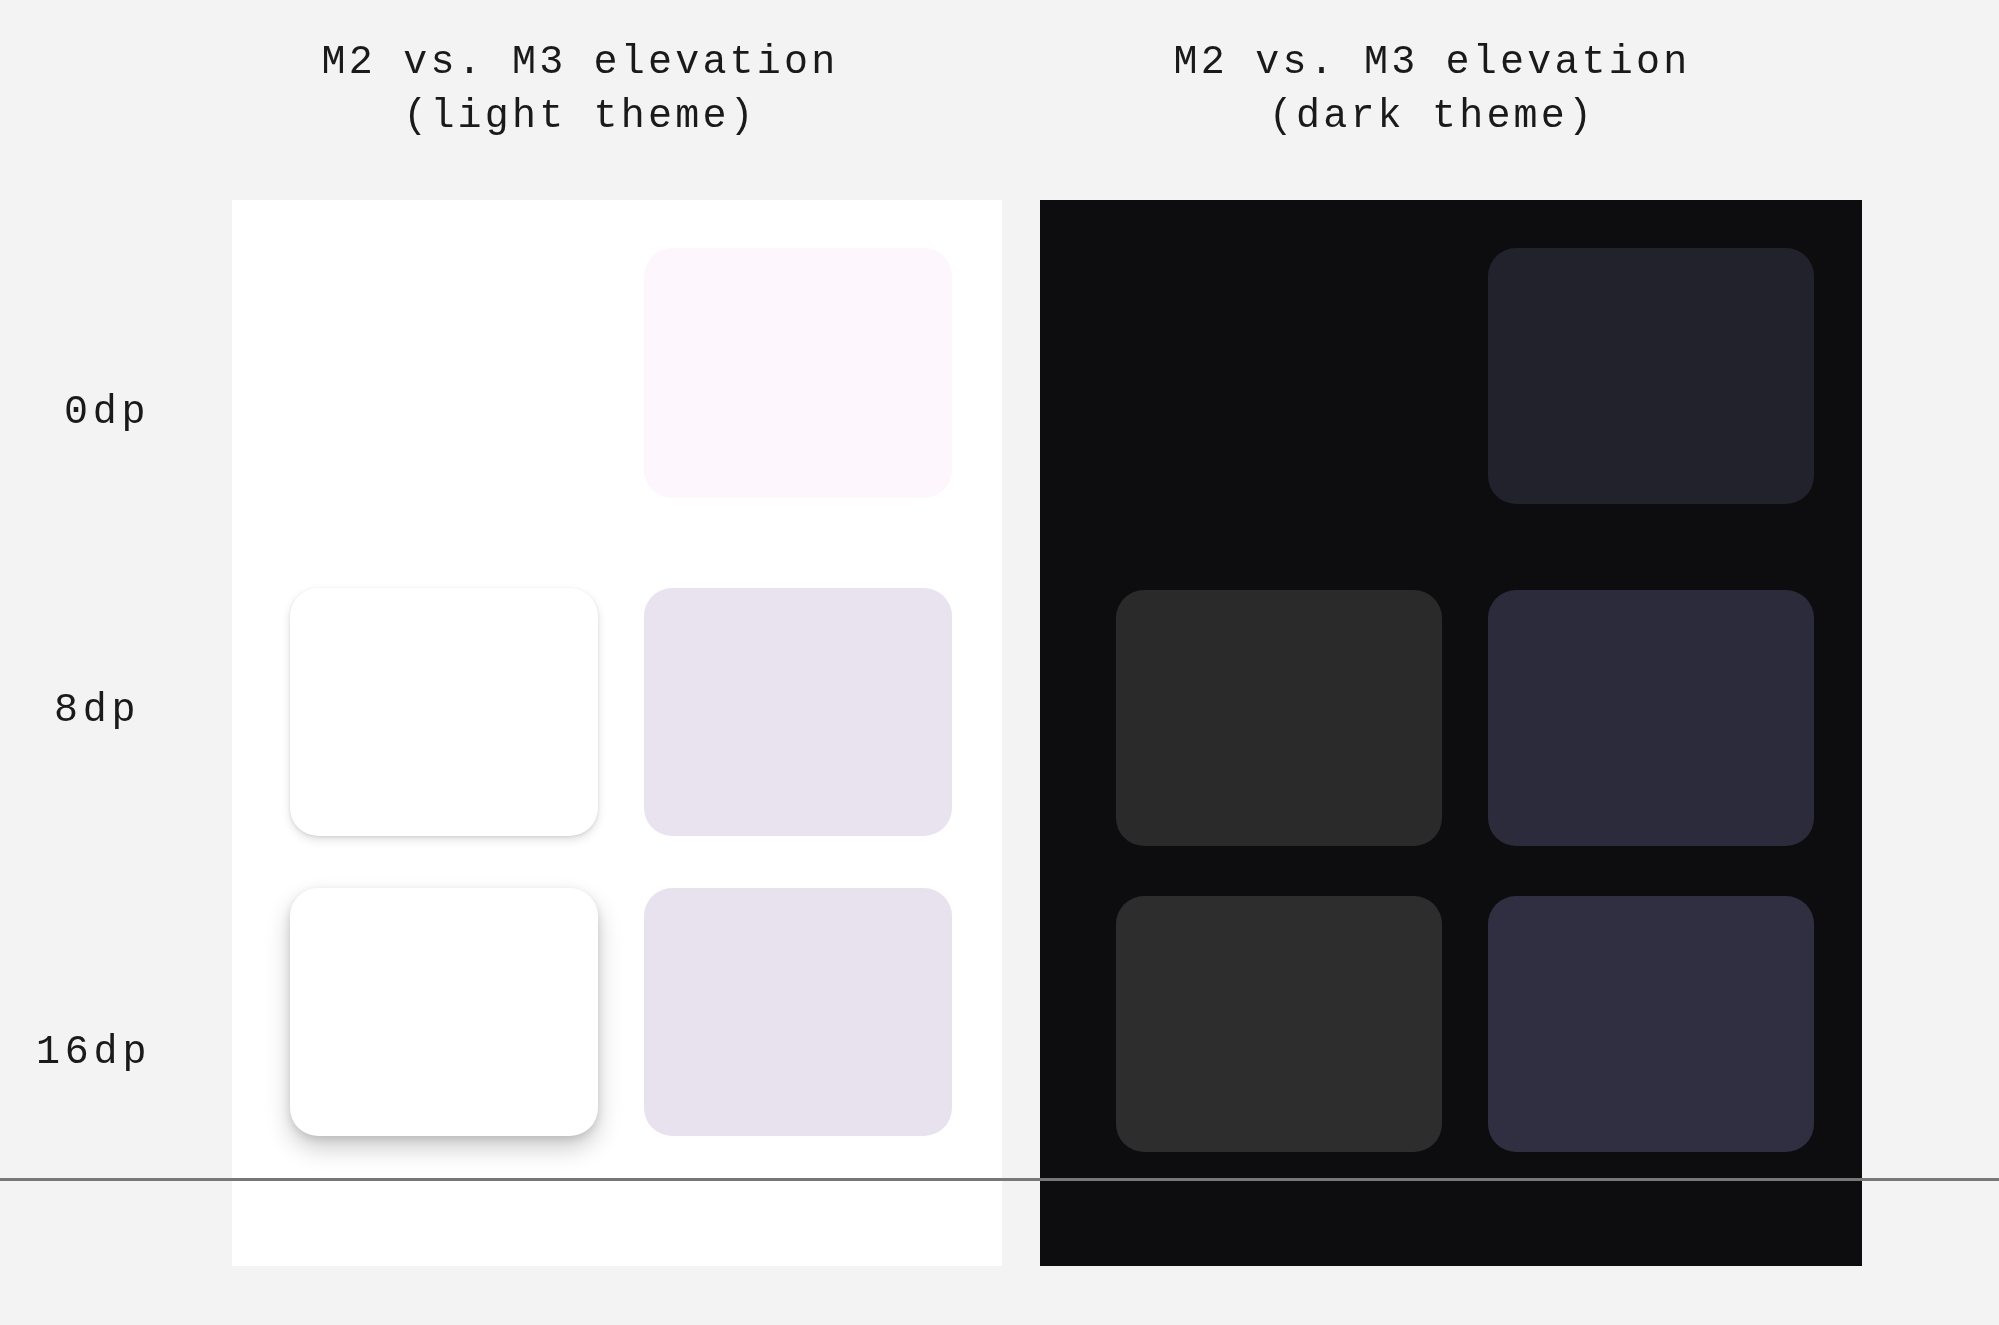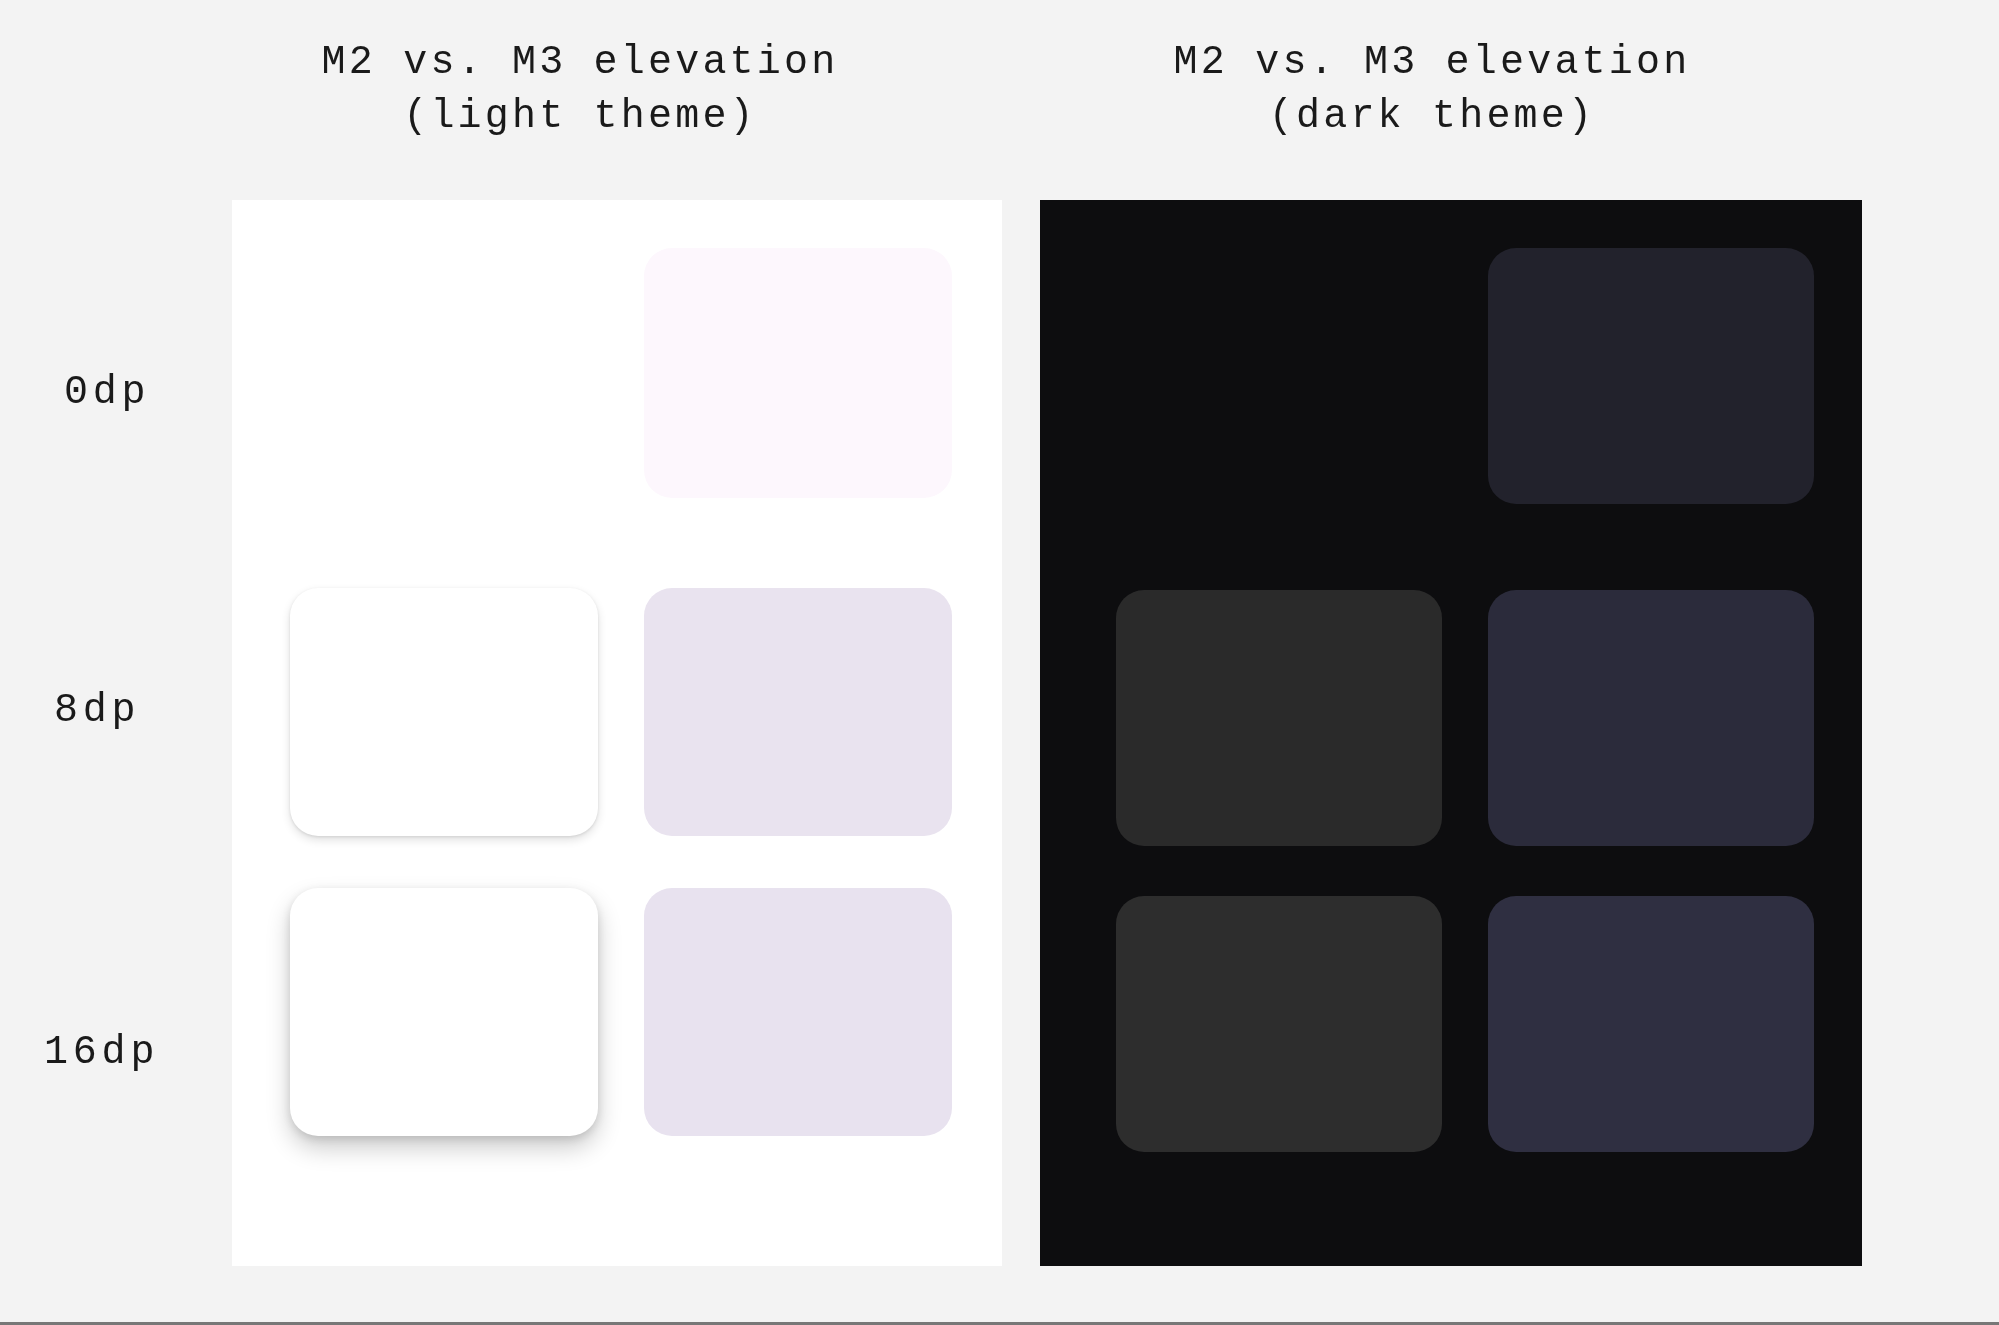--- a/index.html
+++ b/index.html
@@ -8,43 +8,43 @@
     padding: 0;
     width: 1999px;
     height: 1325px;
     background: #f3f3f3;
     font-family: "Courier New", Courier, monospace;
     color: #1a1a1a;
   }
   .wrapper {
     position: relative;
     width: 1999px;
-    height: 1325px;
+    height: 1181px;
   }
   .title {
     position: absolute;
     font-size: 40px;
     line-height: 1.35;
     letter-spacing: 0.08em;
     text-align: center;
     font-weight: 500;
     white-space: pre;
   }
   .title-light { left: 160px; top: 36px; width: 840px; }
   .title-dark  { left: 1012px; top: 36px; width: 840px; }
 
   .row-label {
     position: absolute;
     font-size: 40px;
     letter-spacing: 0.12em;
     font-weight: 500;
   }
-  .row-label-0  { left: 64px;  top: 370px; text-align: right; }
+  .row-label-0  { left: 64px;  top: 390px; text-align: right; }
   .row-label-8  { left: 54px;  top: 688px; }
-  .row-label-16 { left: 44px;  top: 1030px; }
+  .row-label-16 { left: 36px;  top: 1030px; }
 
   .panel {
     position: absolute;
     top: 200px;
     height: 1066px;
   }
   .panel-light {
     left: 232px;
     width: 770px;
     background: #ffffff;

